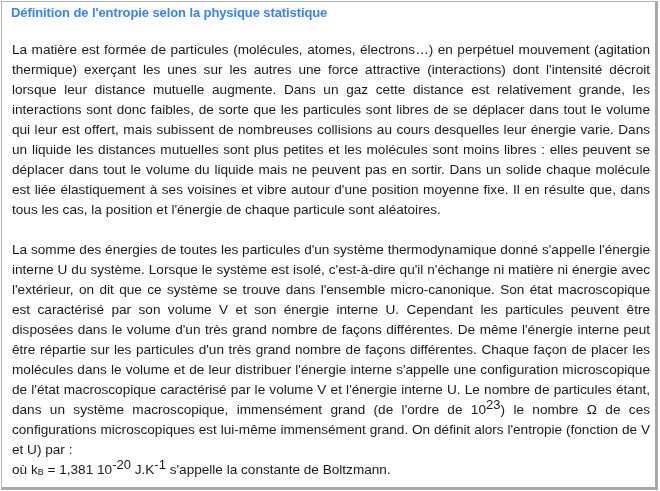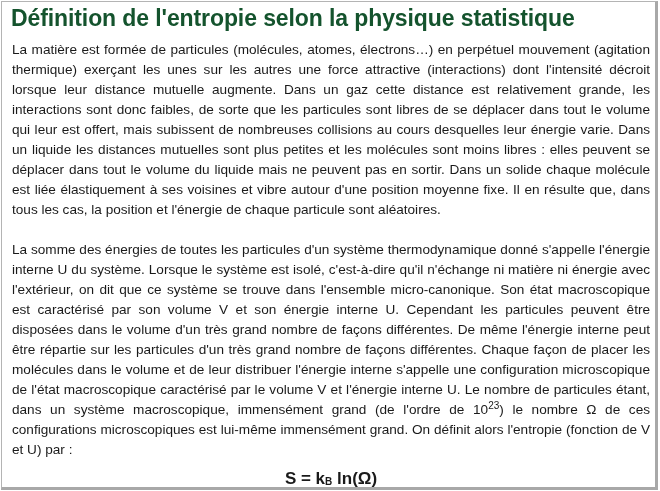--- a/index.html
+++ b/index.html
@@ -24,23 +24,23 @@
       border-right: 3px solid #a8a8a8;
       border-bottom: 3px solid #a8a8a8;
       background: #ffffff;
       box-sizing: content-box;
     }
     .title {
       position: absolute;
       left: 9px;
       top: 3px;
       margin: 0;
-      font-size: 23px;
+      font-size: 13px;
       font-weight: bold;
-      color: #14532d;
+      color: #3b82f6;
       letter-spacing: -0.1px;
       white-space: nowrap;
     }
     .content {
       position: absolute;
       left: 10px;
       top: 38px;
       width: 638px;
       font-size: 13.6px;
       line-height: 20px;
@@ -50,21 +50,21 @@
       margin: 0 0 20px 0;
       text-align: justify;
       hyphens: none;
     }
     .para2 {
       margin: 0;
       text-align: justify;
     }
     b { font-weight: normal; }
     sup {
-      font-size: 10px;
+      font-size: 13px;
       line-height: 0;
       vertical-align: 5px;
     }
     sub {
       font-size: 9px;
       line-height: 0;
       vertical-align: -1px;
     }
     .formula {
       text-align: center;
@@ -82,17 +82,16 @@
 <body>
 
 <div class="frame">
   <h1 class="title">Définition de l'entropie selon la physique statistique</h1>
 
   <div class="content">
     <p class="para">La matière est formée de particules (molécules, atomes, électrons…) en perpétuel mouvement (agitation thermique) exerçant les unes sur les autres une force attractive (interactions) dont l'intensité décroit lorsque leur distance mutuelle augmente. Dans un gaz cette distance est relativement grande, les interactions sont donc faibles, de sorte que les particules sont libres de se déplacer dans tout le volume qui leur est offert, mais subissent de nombreuses collisions au cours desquelles leur énergie varie. Dans un liquide les distances mutuelles sont plus petites et les molécules sont moins libres : elles peuvent se déplacer dans tout le volume du liquide mais ne peuvent pas en sortir. Dans un solide chaque molécule est liée élastiquement à ses voisines et vibre autour d'une position moyenne fixe. Il en résulte que, dans tous les cas, la position et l'énergie de chaque particule sont aléatoires.</p>
 
     <p class="para2"><span>La somme des énergies de toutes les particules d'un système thermodynamique donné s'appelle l'énergie interne U du système. Lorsque le système est </span><b>isolé</b><span>, c'est-à-dire qu'il n'échange ni matière ni énergie avec l'extérieur, on dit que ce système se trouve dans l'ensemble micro-canonique. Son état macroscopique est caractérisé par son volume V et son énergie interne U. Cependant les particules peuvent être disposées dans le volume d'un très grand nombre de façons différentes. De même l'énergie interne peut être répartie sur les particules d'un très grand nombre de façons différentes. Chaque façon de placer les molécules dans le volume et de leur distribuer l'énergie interne s'appelle une configuration  microscopique de </span><b>l'état  macroscopique</b><span> caractérisé  par  le  volume V et  l'énergie interne U. Le nombre de particules étant, dans un système macroscopique, immensément grand (de l'ordre de 10</span><sup>23</sup><span>) </span><b>le nombre Ω de ces configurations microscopiques</b><span> est lui-même immensément grand. On définit alors l'entropie (fonction de V et U) par :</span></p>
 
-    <div class="formula"><span>S = k</span><sub>B</sub><span> ln(Ω)</span></div>
 
     <p class="footnote"><span>où  k</span><sub>B</sub><span> = 1,381 10</span><sup>-20</sup><span> J.K</span><sup>-1</sup><span> s'appelle la constante de Boltzmann.</span></p>
   </div>
 </div>
 
 </body></html>

